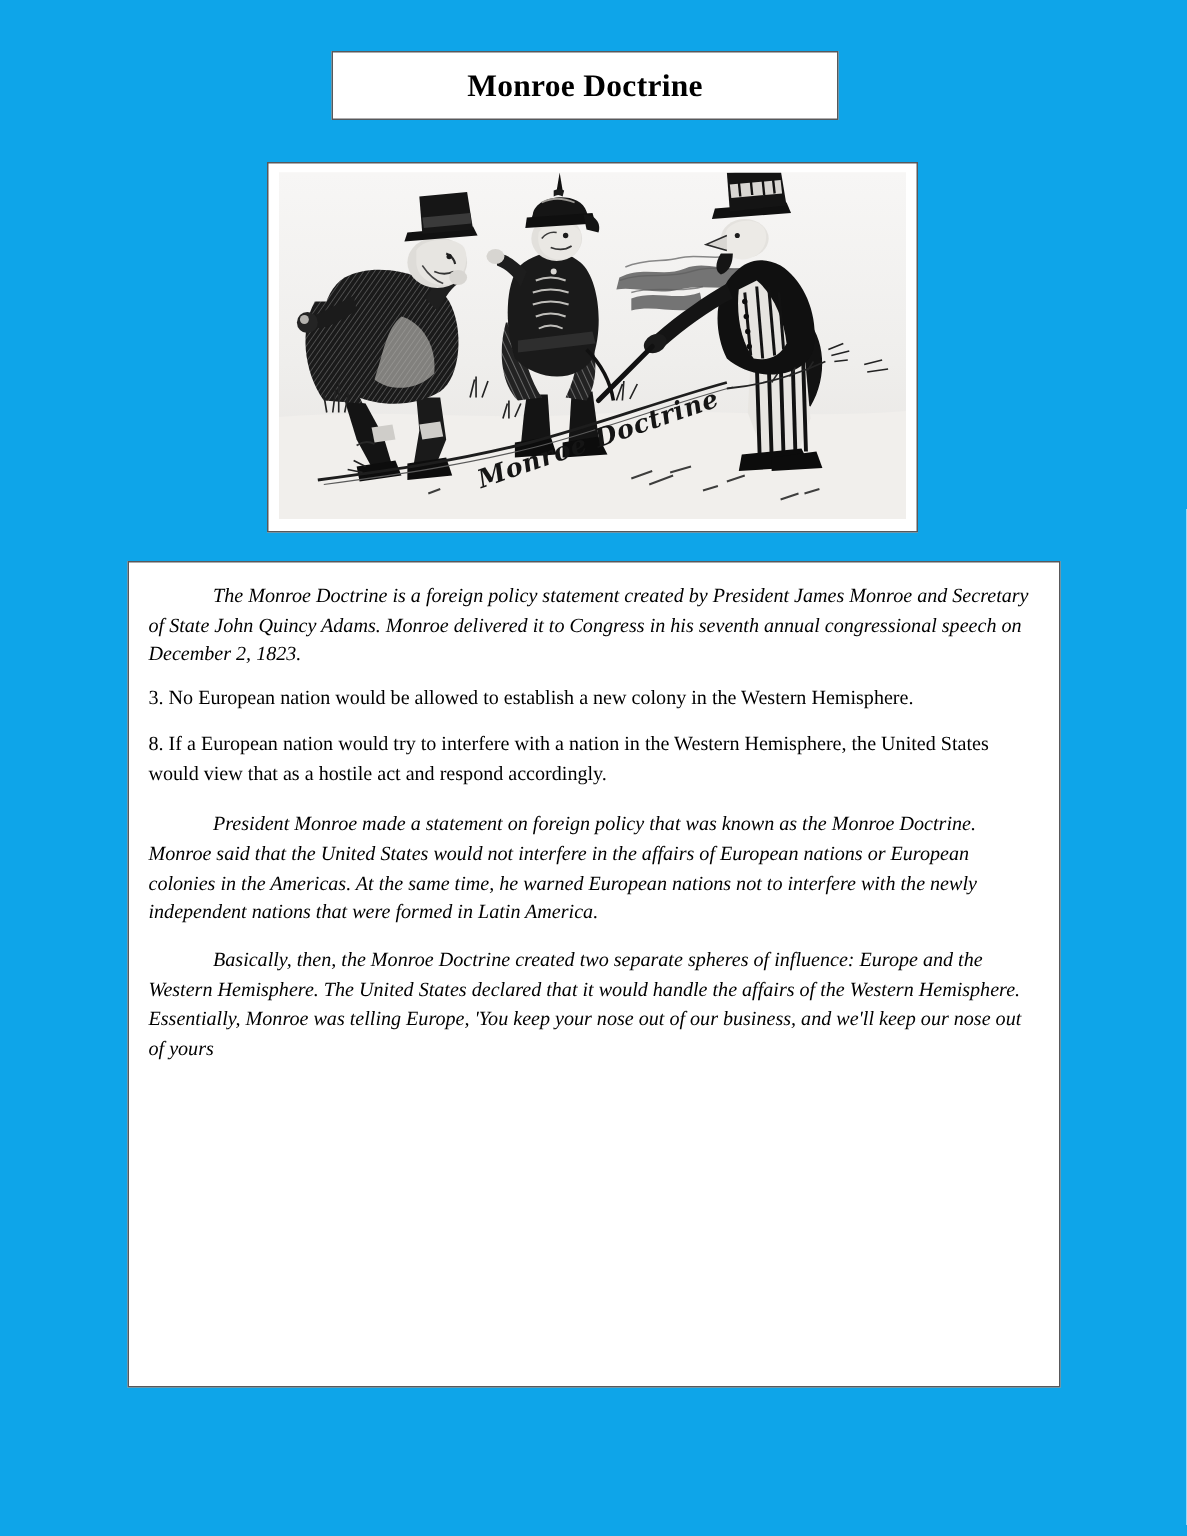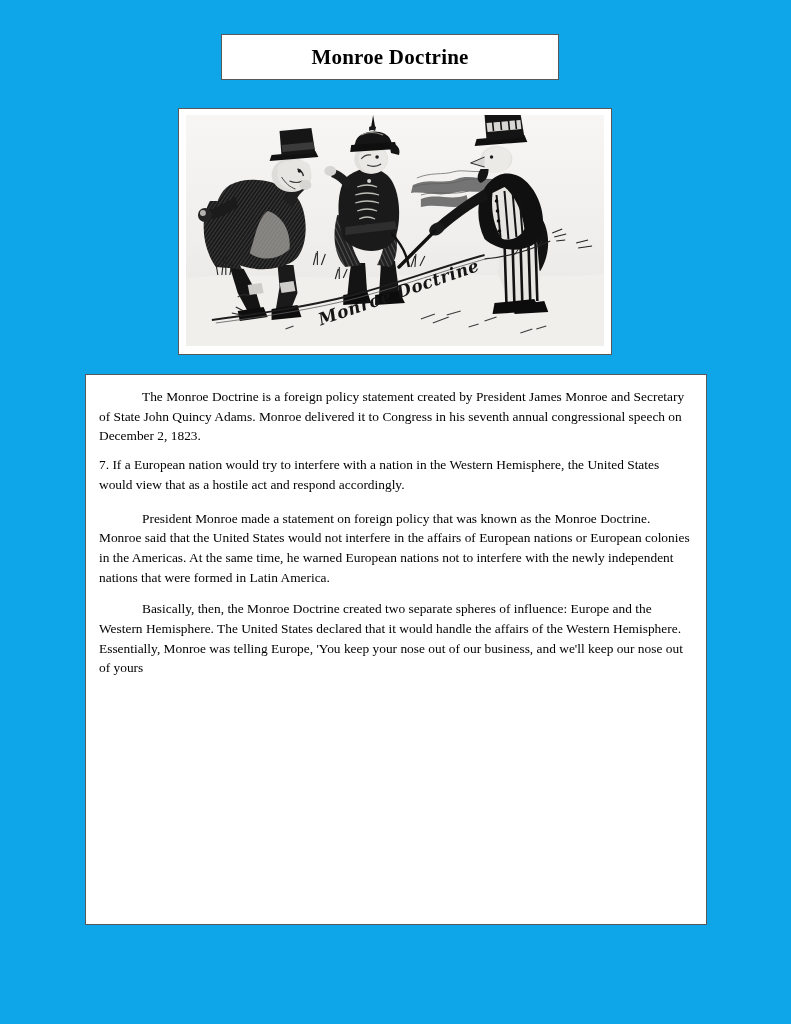--- a/index.html
+++ b/index.html
@@ -80,21 +80,21 @@
     padding: 12px 16px 0 13px;
   }
 
   .para {
     font-size: 13.4px;
     line-height: 1.47;
     margin: 0 0 9px 0;
     text-align: left;
     white-space: pre-wrap;
   }
-  .para.indent { text-indent: 43px; }
+  .para.indent { text-indent: 43px; font-style: italic; }
 
   .section-heading {
     font-size: 16.2px;
     font-weight: bold;
     text-align: center;
     margin: 14px 0 14px 0;
     line-height: 1.3;
   }
 
   .point {
@@ -324,21 +324,22 @@
         </g>
       </svg>
     </div>
   </div>
 
   <div class="text-box">
 
     <p class="para indent">The Monroe Doctrine is a foreign policy statement created by President James Monroe and Secretary of State John Quincy Adams. Monroe delivered it to Congress in his seventh annual congressional speech on December 2, 1823.</p>
 
 
-    <p class="point">7. If a European nation would try to interfere with a nation in the Western Hemisphere, the United States would view that as a hostile act and respond accordingly.</p>
+    <p class="point">3. No European nation would be allowed to establish a new colony in the Western Hemisphere.</p>
+    <p class="point">8. If a European nation would try to interfere with a nation in the Western Hemisphere, the United States would view that as a hostile act and respond accordingly.</p>
 
     <div class="para-block">
       <p class="para indent">President Monroe made a statement on foreign policy that was known as the Monroe Doctrine.  Monroe said that the United States would not interfere in the affairs of European nations or European colonies in the Americas. At the same time, he warned European nations not to interfere with the newly independent nations that were formed in Latin America.</p>
       <p class="para indent">Basically, then, the Monroe Doctrine created two separate spheres of influence: Europe and the Western Hemisphere. The United States declared that it would handle the affairs of the Western Hemisphere. Essentially, Monroe was telling Europe, 'You keep your nose out of our business, and we'll keep our nose out of yours</p>
     </div>
 
   </div>
 
 </div>
 

